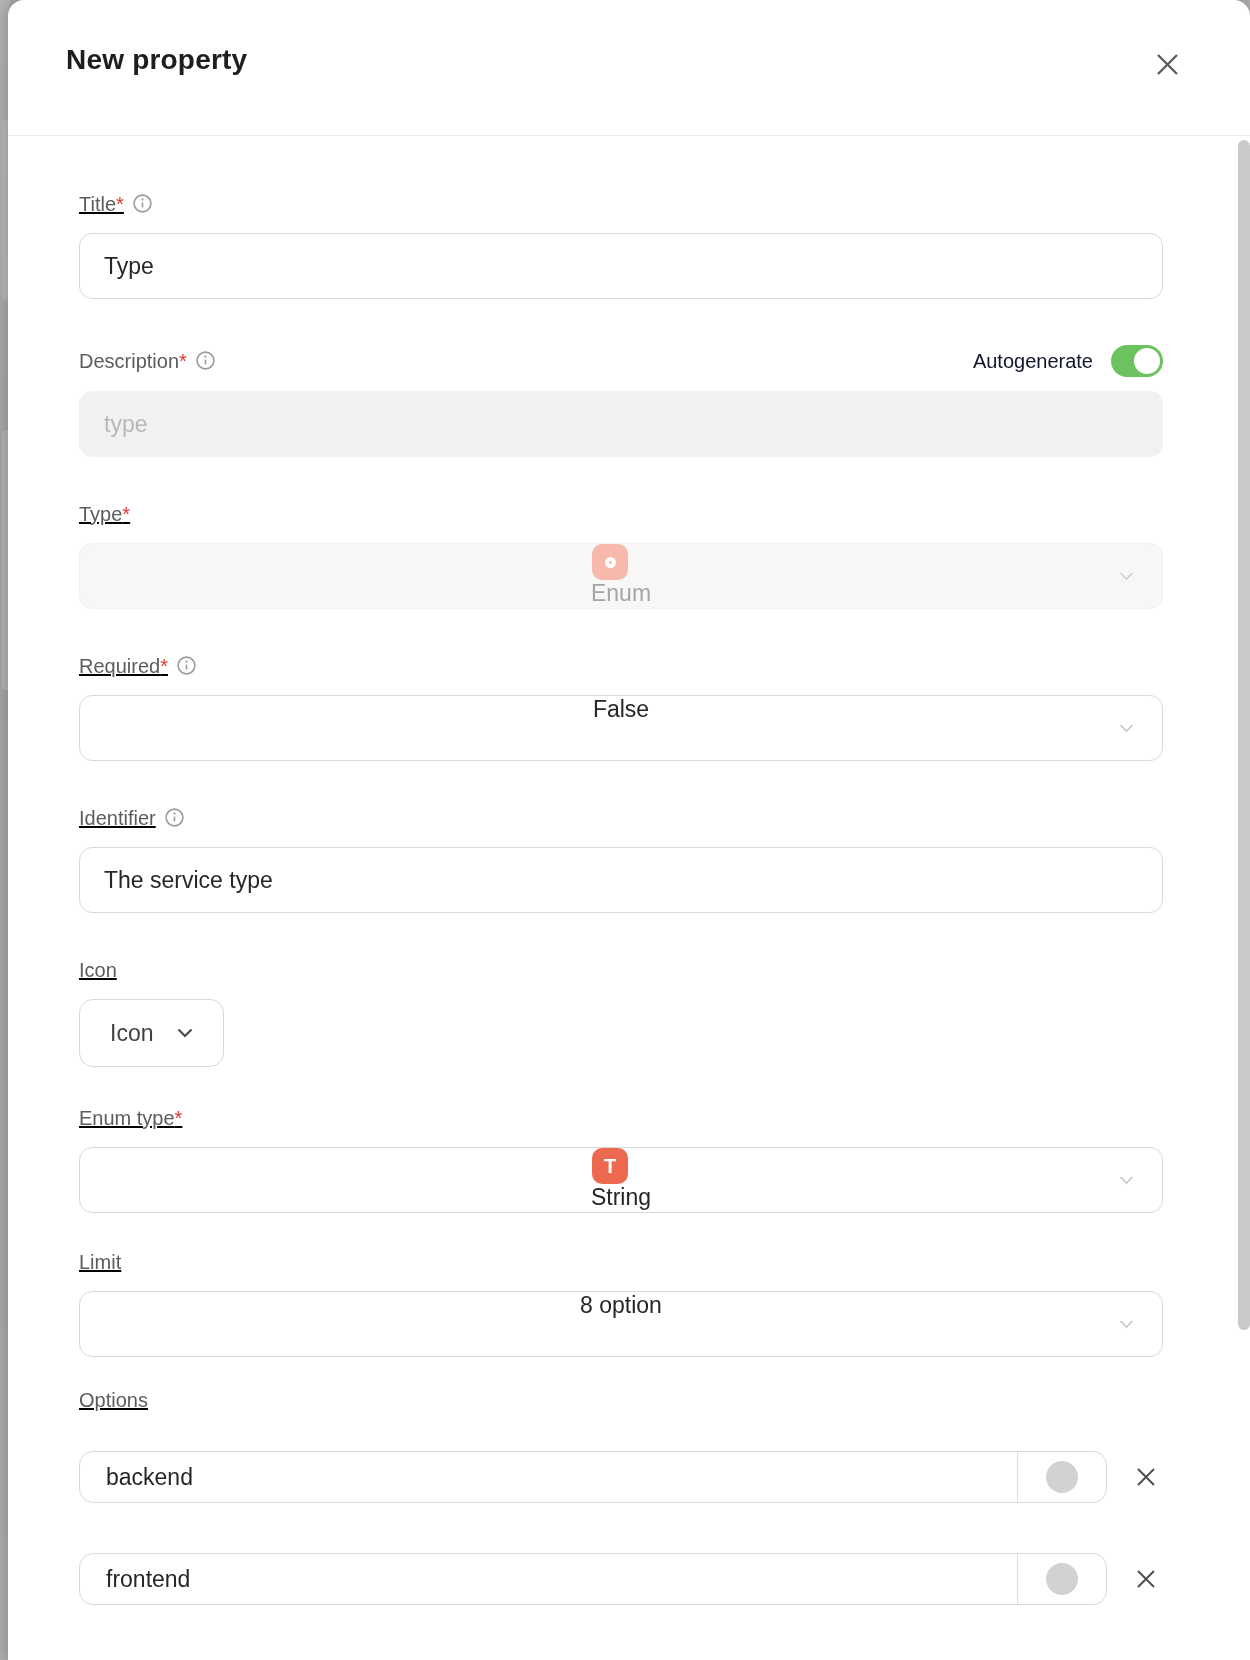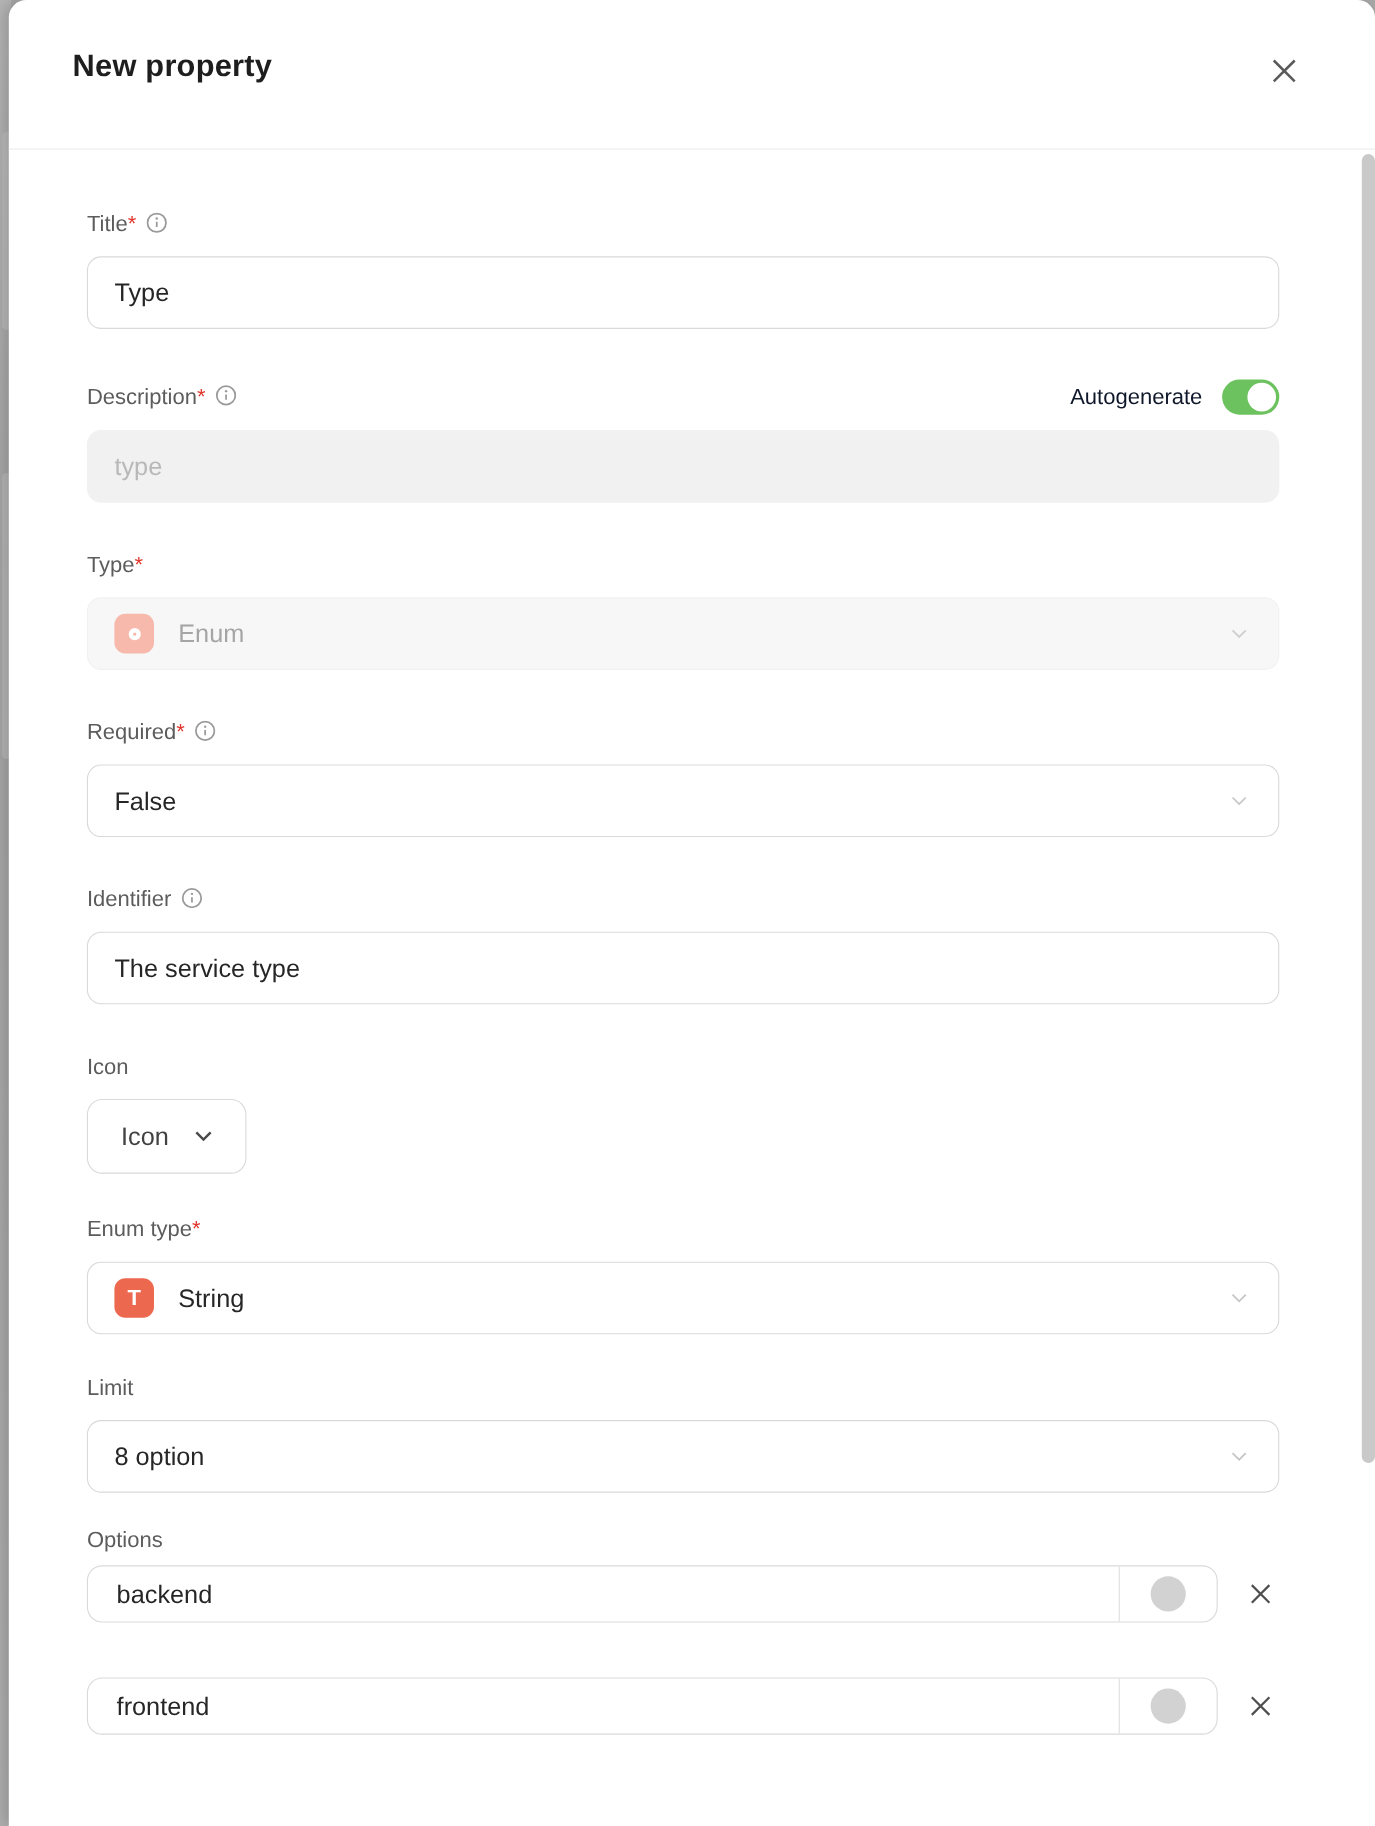--- a/index.html
+++ b/index.html
@@ -31,39 +31,40 @@
     font-size:28px; font-weight:700; color:#1e1e1e; letter-spacing:.2px;
   }
   .close-btn{
     position:absolute; right:66px; top:47px; width:34px; height:34px;
     background:none; border:none; cursor:pointer; display:flex; align-items:center; justify-content:center;
   }
   .modal-body{ padding:57px 87px 0 71px; }
 
   .field-group{ margin-top:46px; }
   .field-group.first{ margin-top:0; }
-  .label-row{ display:flex; align-items:flex-end; gap:12px; margin-bottom:18px; }
+  .label-row{ display:flex; align-items:flex-end; gap:12px; margin-bottom:18px;text-decoration:underline; }
   .label{ font-size:20px; color:#5c5c5c; line-height:22px; }
   .req{ color:#e0382e; }
   .info-icon{ display:inline-flex; margin-left:9px; vertical-align:-2px; }
 
   .text-input{
     width:1084px; height:66px; border:1px solid #d9d9d9; border-radius:13px;
     padding:0 24px; font-size:23px; color:#262626; background:#fff; outline:none;
     font-family:inherit;
   }
   .text-input::placeholder{ color:#b8b8b8; }
   .text-input.disabled{
     background:#f1f1f1; border-color:#f1f1f1; color:#b8b8b8;
   }
 
   .select{
     width:1084px; height:66px; border:1px solid #d9d9d9; border-radius:13px;
     background:#fff; display:flex; align-items:center; padding:0 24px; position:relative;
     cursor:pointer;
+    flex-direction:column;
   }
   .select.disabled{ background:#f7f7f7; border-color:#f1f1f1; cursor:default; }
   .select .value{ font-size:23px; color:#262626; }
   .select.disabled .value{ color:#a5a5a5; }
   .select .chevron{ position:absolute; right:28px; top:50%; transform:translateY(-50%); display:flex; }
 
   .type-icon{
     width:36px; height:36px; border-radius:10px; margin-right:22px;
     display:flex; align-items:center; justify-content:center; flex:0 0 auto;
   }
@@ -85,21 +86,21 @@
     background:#fff; border-radius:50%;
   }
 
   .icon-btn{
     height:68px; border:1px solid #d9d9d9; border-radius:14px; background:#fff;
     display:inline-flex; align-items:center; padding:0 30px; gap:24px; cursor:pointer;
     font-family:inherit;
   }
   .icon-btn .icon-btn-label{ font-size:23px; color:#414141; }
 
-  .options-label{ margin-bottom:12px; }
+  .options-label{ margin-bottom:40px; }
   .option-row{ display:flex; align-items:center; }
   .option-row + .option-row{ margin-top:50px; }
   .option-box{
     width:1036px; height:52px; border:1px solid #d9d9d9; border-radius:14px;
     display:flex; align-items:stretch; overflow:hidden; background:#fff;
   }
   .option-box input{
     flex:1; border:none; outline:none; font-size:23px; color:#262626;
     padding:0 26px; font-family:inherit; background:transparent;
   }

